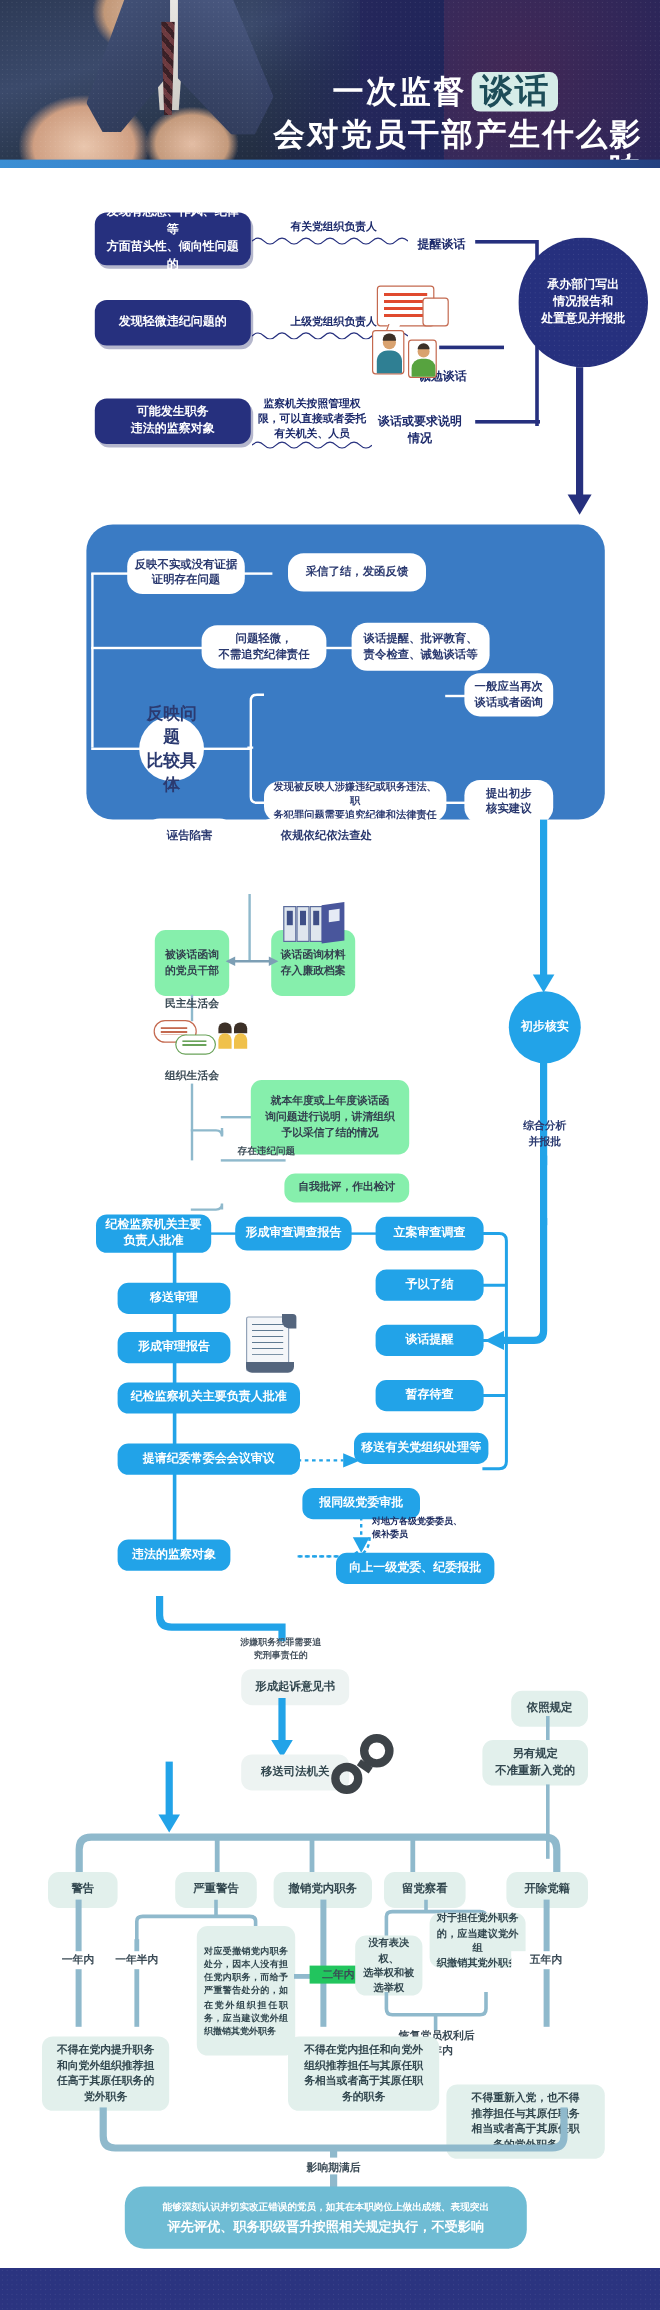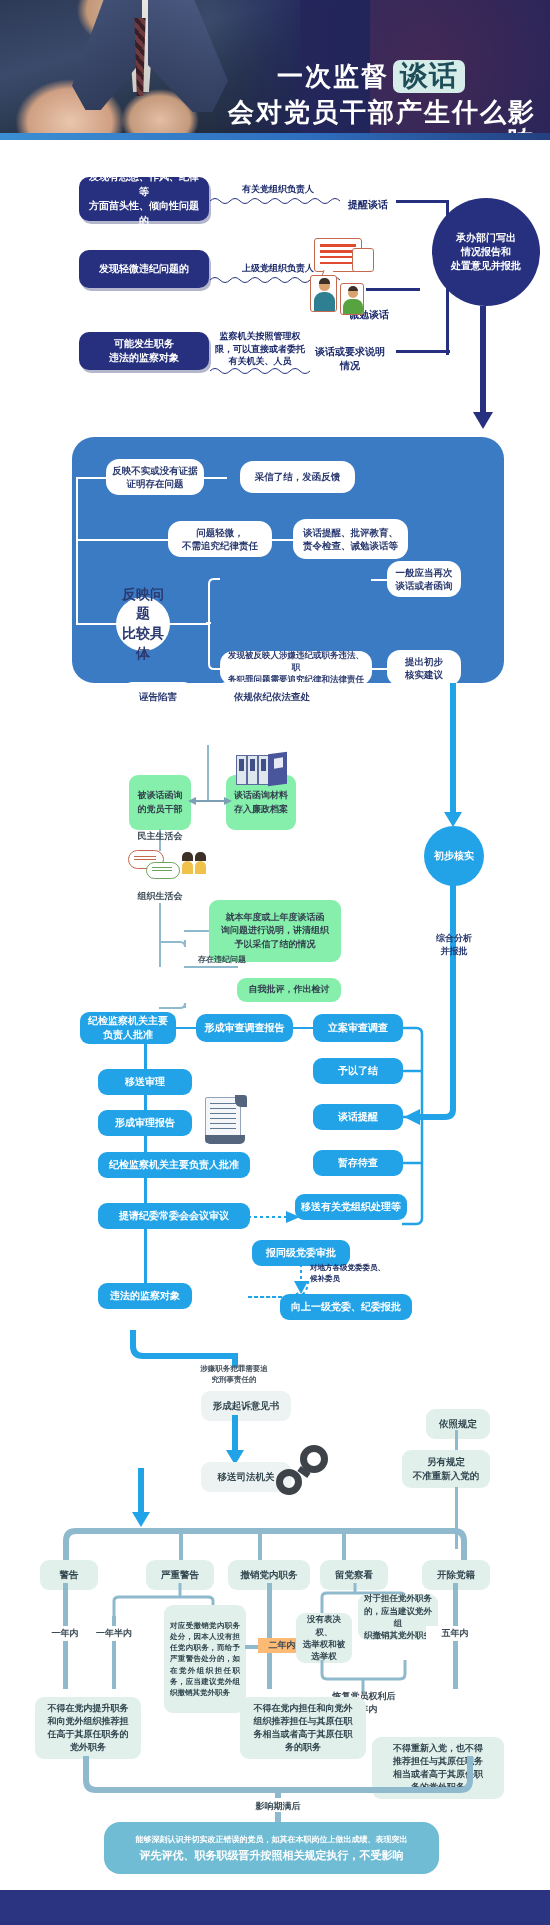--- a/index.html
+++ b/index.html
@@ -397,21 +397,21 @@
   <svg style="position:absolute;left:98px;top:1583px;" width="118" height="40">
     <path d="M82 0 V14" stroke="#8fb9cc" fill="none" stroke-width="3"></path>
     <path d="M16 36 V18 Q16 14 21 14 H110 Q115 14 115 18 V36" stroke="#8fb9cc" fill="none" stroke-width="3"></path>
   </svg>
   <div class="lng" style="left:112px;top:1616px;width:4px;height:73px;"></div>
   <div class="plabel" style="left:86px;top:1626px;width:56px;background:#fff;padding:1px 0;">一年半内</div>
   <div class="mbox" style="left:164px;top:1605px;width:82px;height:108px;font-size:7.5px;line-height:1.5;padding:6px;text-align:justify;">对应受撤销党内职务处分，因本人没有担任党内职务，而给予严重警告处分的，如在党外组织担任职务，应当建议党外组织撤销其党外职务</div>
 
   <div class="lng" style="left:267px;top:1583px;width:5px;height:106px;"></div>
   <div class="lng" style="left:245px;top:1645px;width:18px;height:4px;"></div>
-  <div class="plabel" style="left:258px;top:1638px;width:48px;background:#fdba74;padding:1px 0;">二年内</div>
+  <div class="plabel" style="left:258px;top:1638px;width:48px;background:#22c55e;padding:1px 0;">二年内</div>
 
   <svg style="position:absolute;left:310px;top:1583px;" width="110" height="34">
     <path d="M45 0 V10" stroke="#8fb9cc" fill="none" stroke-width="3"></path>
     <path d="M12 32 V14 Q12 10 17 10 H90 Q95 10 95 14 V32" stroke="#8fb9cc" fill="none" stroke-width="3"></path>
   </svg>
   <div class="mbox" style="left:296px;top:1613px;width:56px;height:50px;white-space:pre-line;font-size:8.5px;">没有表决权、
 选举权和被
 选举权</div>
   <div class="mbox" style="left:358px;top:1554px;width:80px;height:46px;white-space:pre-line;font-size:8.5px;margin-top:40px;">对于担任党外职务
 的，应当建议党外组

